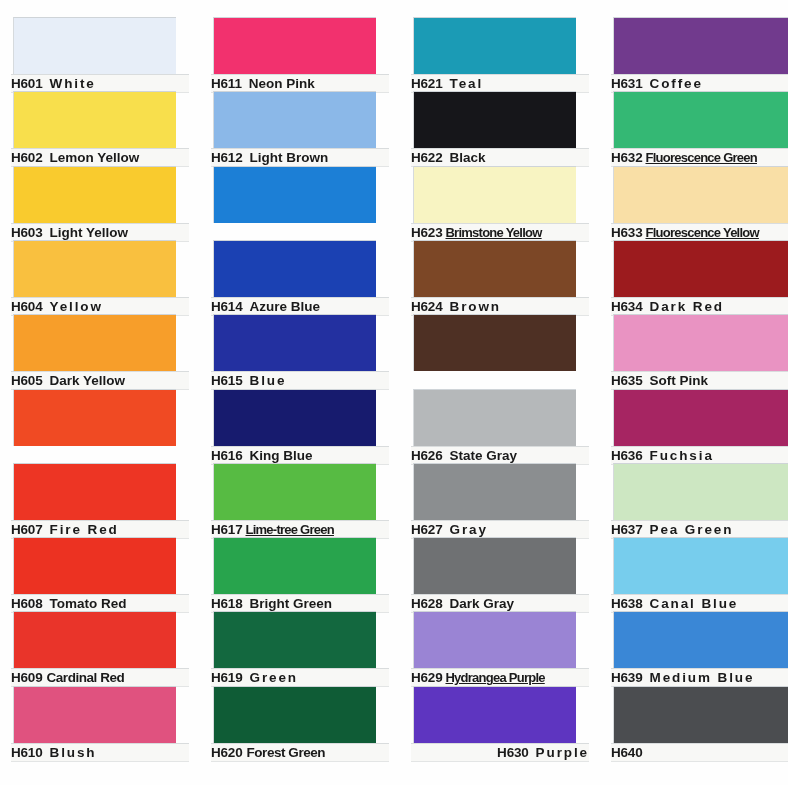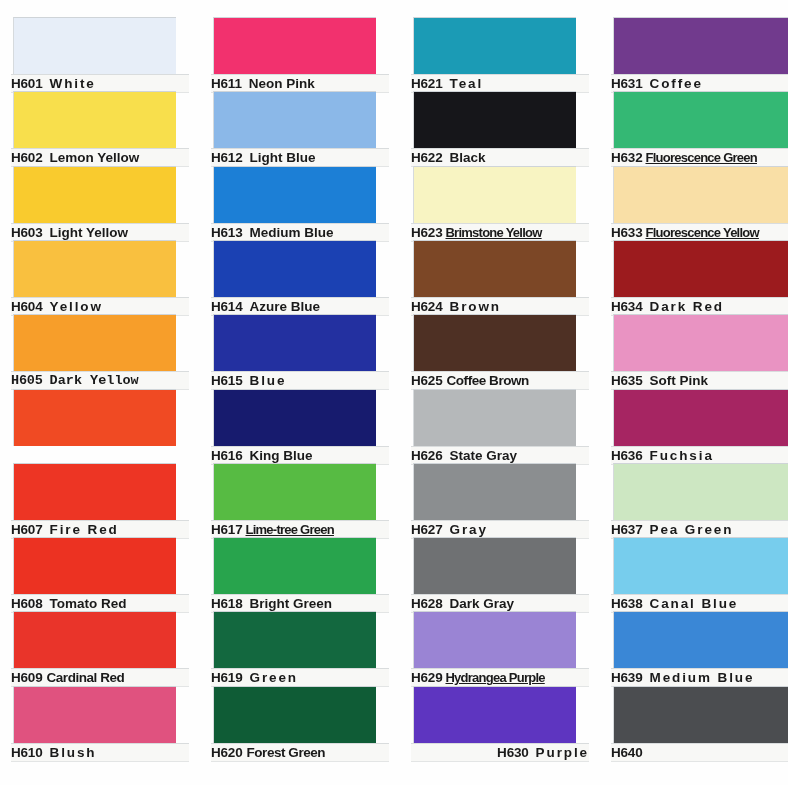--- a/index.html
+++ b/index.html
@@ -95,21 +95,21 @@
         <div class="label"><span class="code">H602</span><span class="cname">Lemon Yellow</span></div>
       </div>
       <div class="cell" style="top: 148.6px;">
         <div class="swatch" style="background: rgb(249, 203, 46);"></div>
         <div class="label"><span class="code">H603</span><span class="cname">Light  Yellow</span></div>
       </div>
       <div class="cell" style="top: 222.9px;">
         <div class="swatch" style="background: rgb(249, 192, 63);"></div>
         <div class="label"><span class="code">H604</span><span class="cname wide">Yellow</span></div>
       </div>
-      <div class="cell" style="top: 297.2px; font-family: Liberation Mono, monospace;">
+      <div class="cell" style="top: 297.2px;">
         <div class="swatch" style="background: rgb(247, 158, 42);"></div>
         <div class="label"><span class="code">H605</span><span class="cname">Dark Yellow</span></div>
       </div>
       <div class="cell" style="top: 371.5px;">
         <div class="swatch" style="background: rgb(240, 74, 35);"></div>
       </div>
       <div class="cell" style="top: 445.8px;">
         <div class="swatch" style="background: rgb(237, 53, 36);"></div>
         <div class="label"><span class="code">H607</span><span class="cname wide">Fire  Red</span></div>
       </div>
@@ -126,25 +126,24 @@
         <div class="label"><span class="code">H610</span><span class="cname wide">Blush</span></div>
       </div>
     </div>
     <div class="column col-1">
       <div class="cell" style="top: 0px;">
         <div class="swatch" style="background: rgb(242, 49, 110);"></div>
         <div class="label"><span class="code">H611</span><span class="cname">Neon Pink</span></div>
       </div>
       <div class="cell" style="top: 74.3px;">
         <div class="swatch" style="background: rgb(139, 184, 232);"></div>
-        <div class="label"><span class="code">H612</span><span class="cname">Light Blue</span></div>
+        <div class="label"><span class="code">H612</span><span class="cname">Light Brown</span></div>
       </div>
       <div class="cell" style="top: 148.6px;">
         <div class="swatch" style="background: rgb(28, 127, 214);"></div>
-        <div class="label"><span class="code">H613</span><span class="cname">Medium Blue</span></div>
       </div>
       <div class="cell" style="top: 222.9px;">
         <div class="swatch" style="background: rgb(27, 65, 179);"></div>
         <div class="label"><span class="code">H614</span><span class="cname">Azure Blue</span></div>
       </div>
       <div class="cell" style="top: 297.2px;">
         <div class="swatch" style="background: rgb(35, 48, 160);"></div>
         <div class="label"><span class="code">H615</span><span class="cname wide">Blue</span></div>
       </div>
       <div class="cell" style="top: 371.5px;">
@@ -180,21 +179,20 @@
       <div class="cell" style="top: 148.6px;">
         <div class="swatch" style="background: rgb(248, 244, 194);"></div>
         <div class="label"><span class="code">H623</span><span class="cname vtight">Brimstone Yellow</span></div>
       </div>
       <div class="cell" style="top: 222.9px;">
         <div class="swatch" style="background: rgb(124, 71, 38);"></div>
         <div class="label"><span class="code">H624</span><span class="cname wide">Brown</span></div>
       </div>
       <div class="cell" style="top: 297.2px;">
         <div class="swatch" style="background: rgb(78, 48, 36);"></div>
-        <div class="label"><span class="code">H625</span><span class="cname tight">Coffee Brown</span></div>
       </div>
       <div class="cell" style="top: 371.5px;">
         <div class="swatch" style="background: rgb(181, 184, 186);"></div>
         <div class="label"><span class="code">H626</span><span class="cname">State Gray</span></div>
       </div>
       <div class="cell" style="top: 445.8px;">
         <div class="swatch" style="background: rgb(139, 142, 144);"></div>
         <div class="label"><span class="code">H627</span><span class="cname wide">Gray</span></div>
       </div>
       <div class="cell" style="top: 520.1px;">

